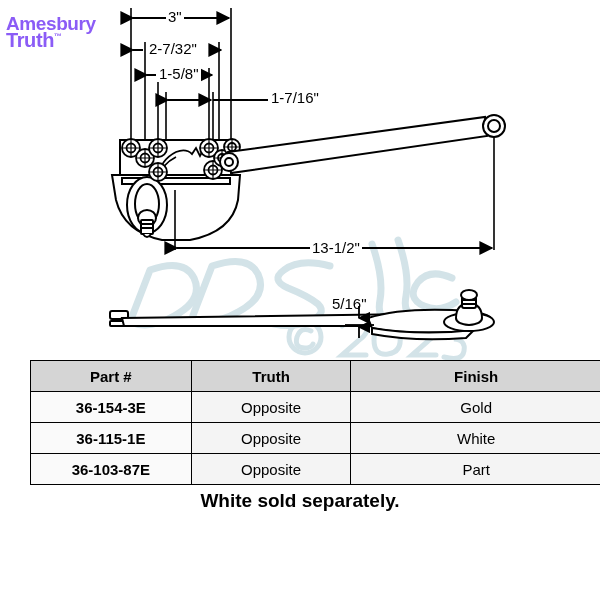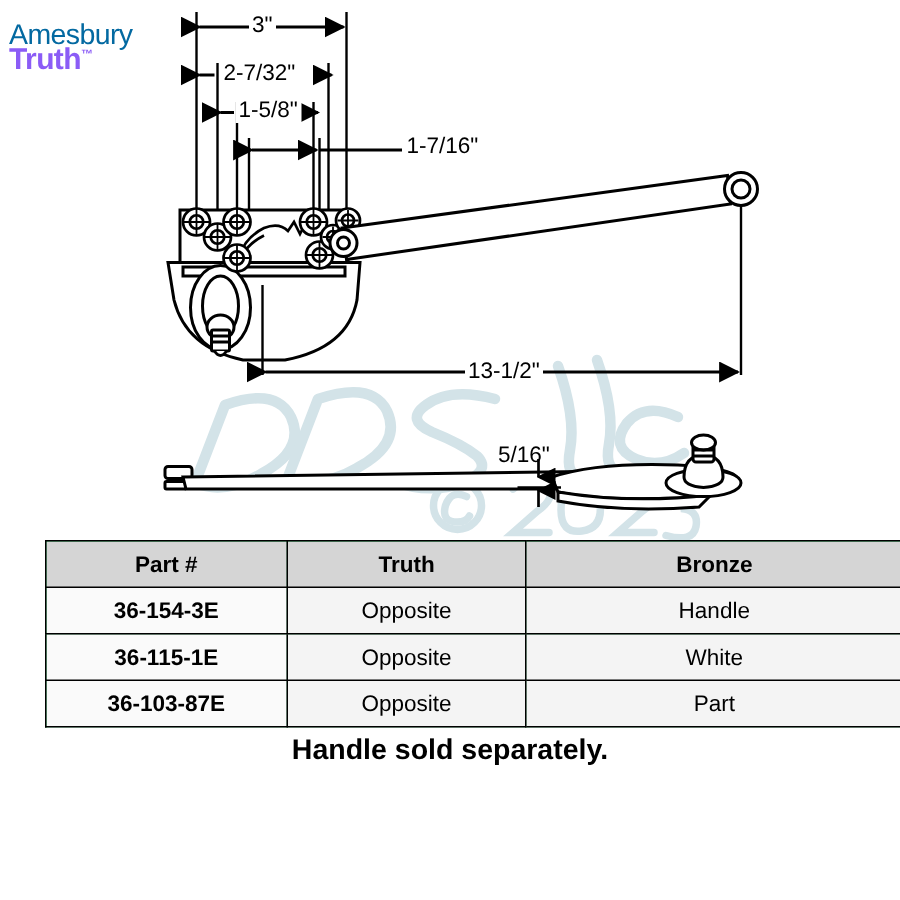--- a/index.html
+++ b/index.html
@@ -22,23 +22,23 @@
   #logo {
     position: absolute;
     left: 6px;
     top: 14px;
     line-height: 1.0;
     user-select: none;
   }
   #logo .l1 {
     display: block;
     font-size: 19px;
-    font-weight: 400;
+    font-weight: 700;
     letter-spacing: -0.4px;
-    color: #0369a1;
+    color: #8b5cf6;
   }
   #logo .l2 {
     display: block;
     font-size: 20px;
     font-weight: 700;
     letter-spacing: -0.4px;
     color: #8b5cf6;
     margin-top: -3px;
   }
   #logo .tm {
@@ -309,37 +309,37 @@
   <table id="part-table">
     <colgroup>
         <col class="c1">
         <col class="c2">
         <col class="c3">
       </colgroup>
     <thead>
       <tr>
         <th>Part #</th>
         <th>Truth</th>
-        <th>Bronze</th>
+        <th>Finish</th>
       </tr>
     </thead>
     <tbody>
       <tr>
         <td class="partno">36-154-3E</td>
         <td>Opposite</td>
-        <td>Handle</td>
+        <td>Gold</td>
       </tr>
       <tr>
         <td class="partno">36-115-1E</td>
         <td>Opposite</td>
         <td>White</td>
       </tr>
       <tr>
         <td class="partno">36-103-87E</td>
         <td>Opposite</td>
         <td>Part</td>
       </tr>
     </tbody>
   </table>
 
-  <div id="footnote">Handle sold separately.</div>
+  <div id="footnote">White sold separately.</div>
 
 </div>
 
 </body></html>

